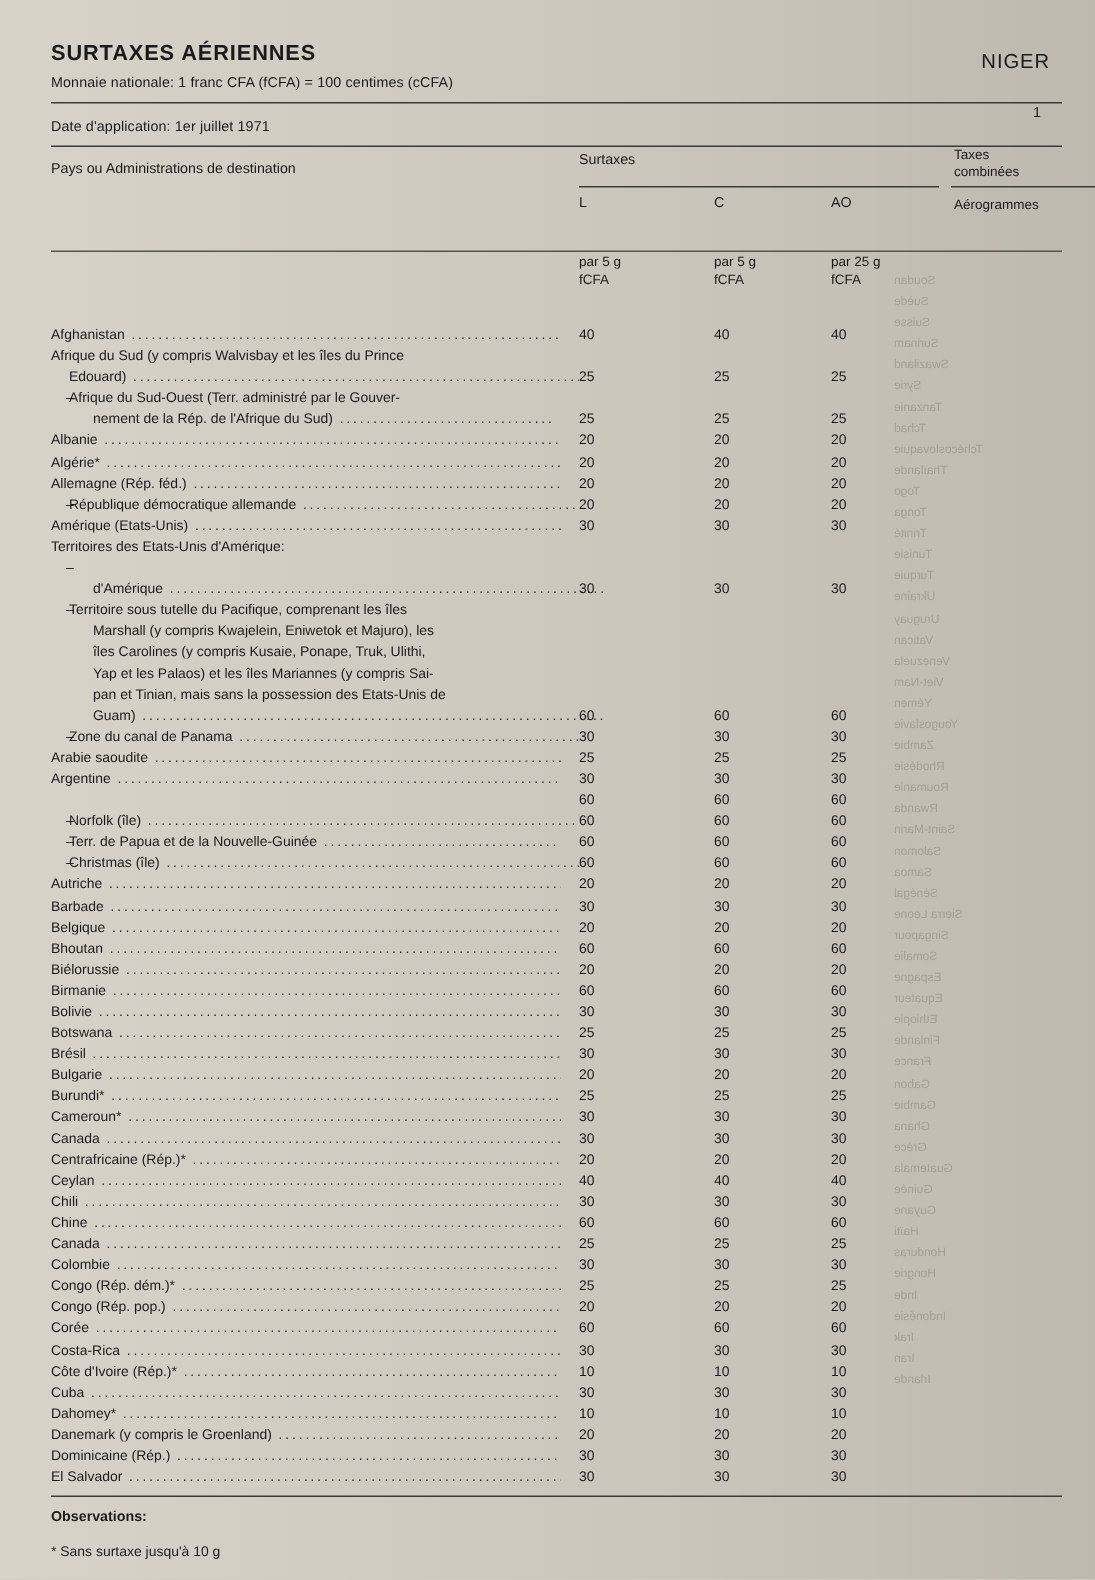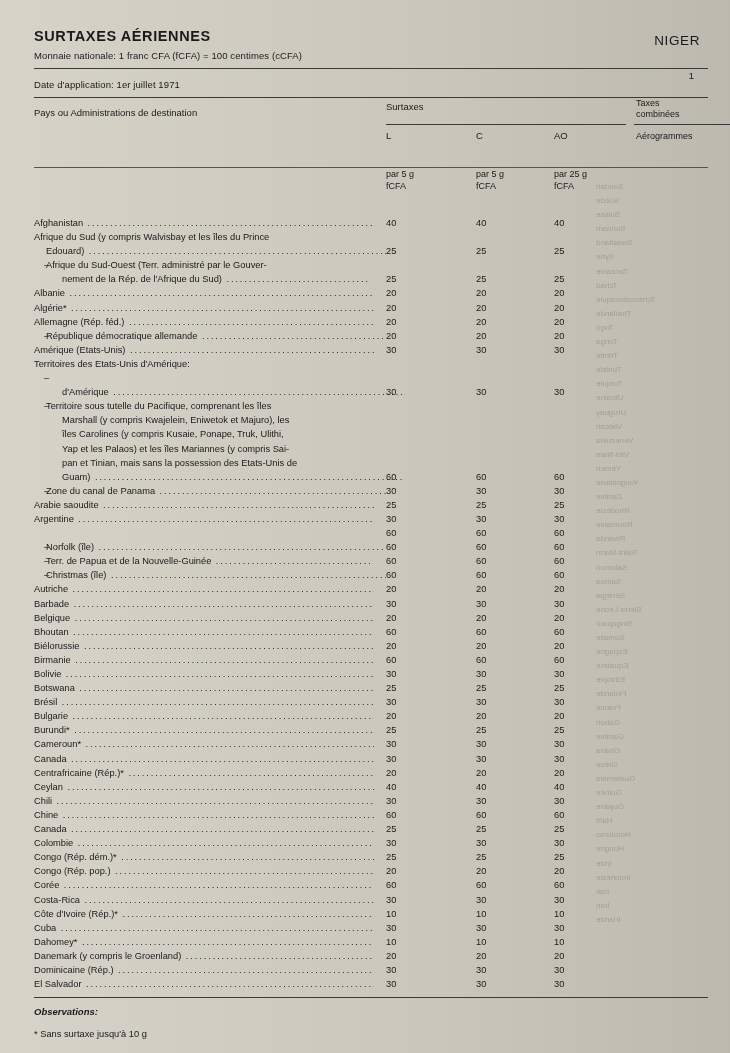--- a/index.html
+++ b/index.html
@@ -159,21 +159,20 @@
     right: 22px;
     bottom: 14px;
   }
   .footer hr {
     border: none;
     border-top: 1px solid #3a3a38;
     margin: 0 0 8px 0;
   }
   .obs {
     font-size: 9.5px;
-    font-style: italic;
     font-weight: bold;
     margin-bottom: 12px;
   }
   .note {
     font-size: 9.3px;
   }
   
   .ghost {
     position: absolute;
     right: 14px;

